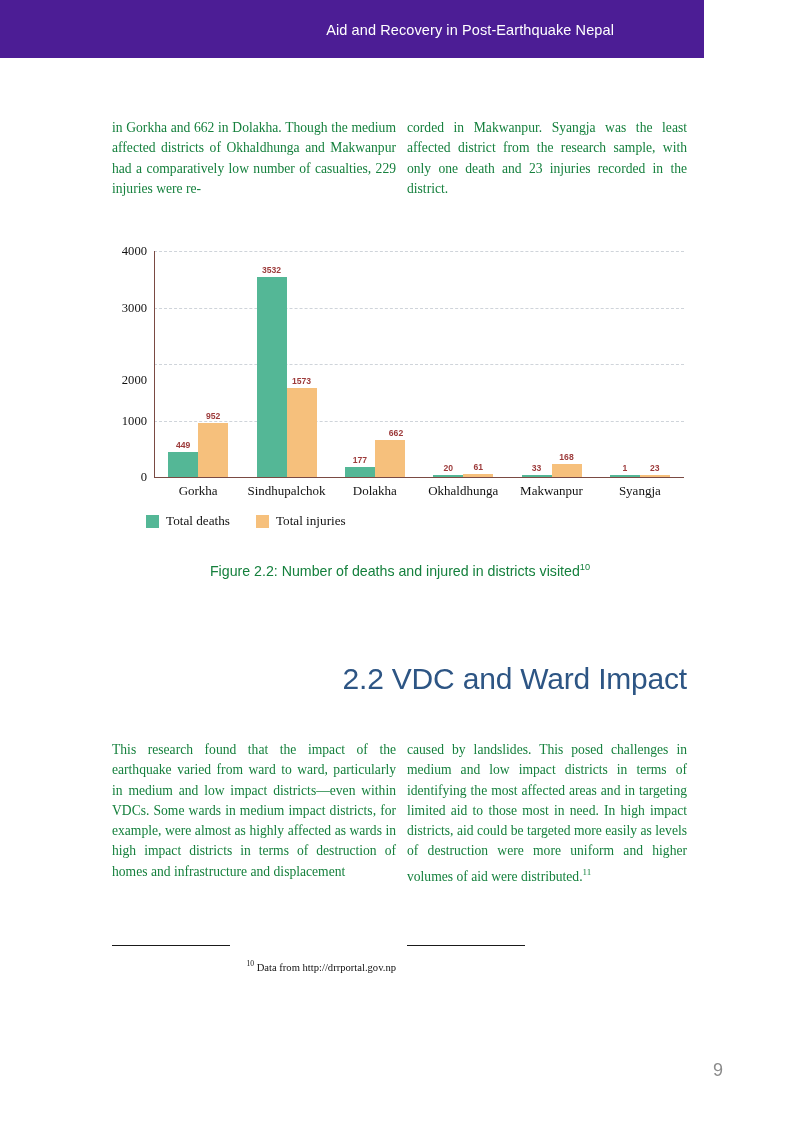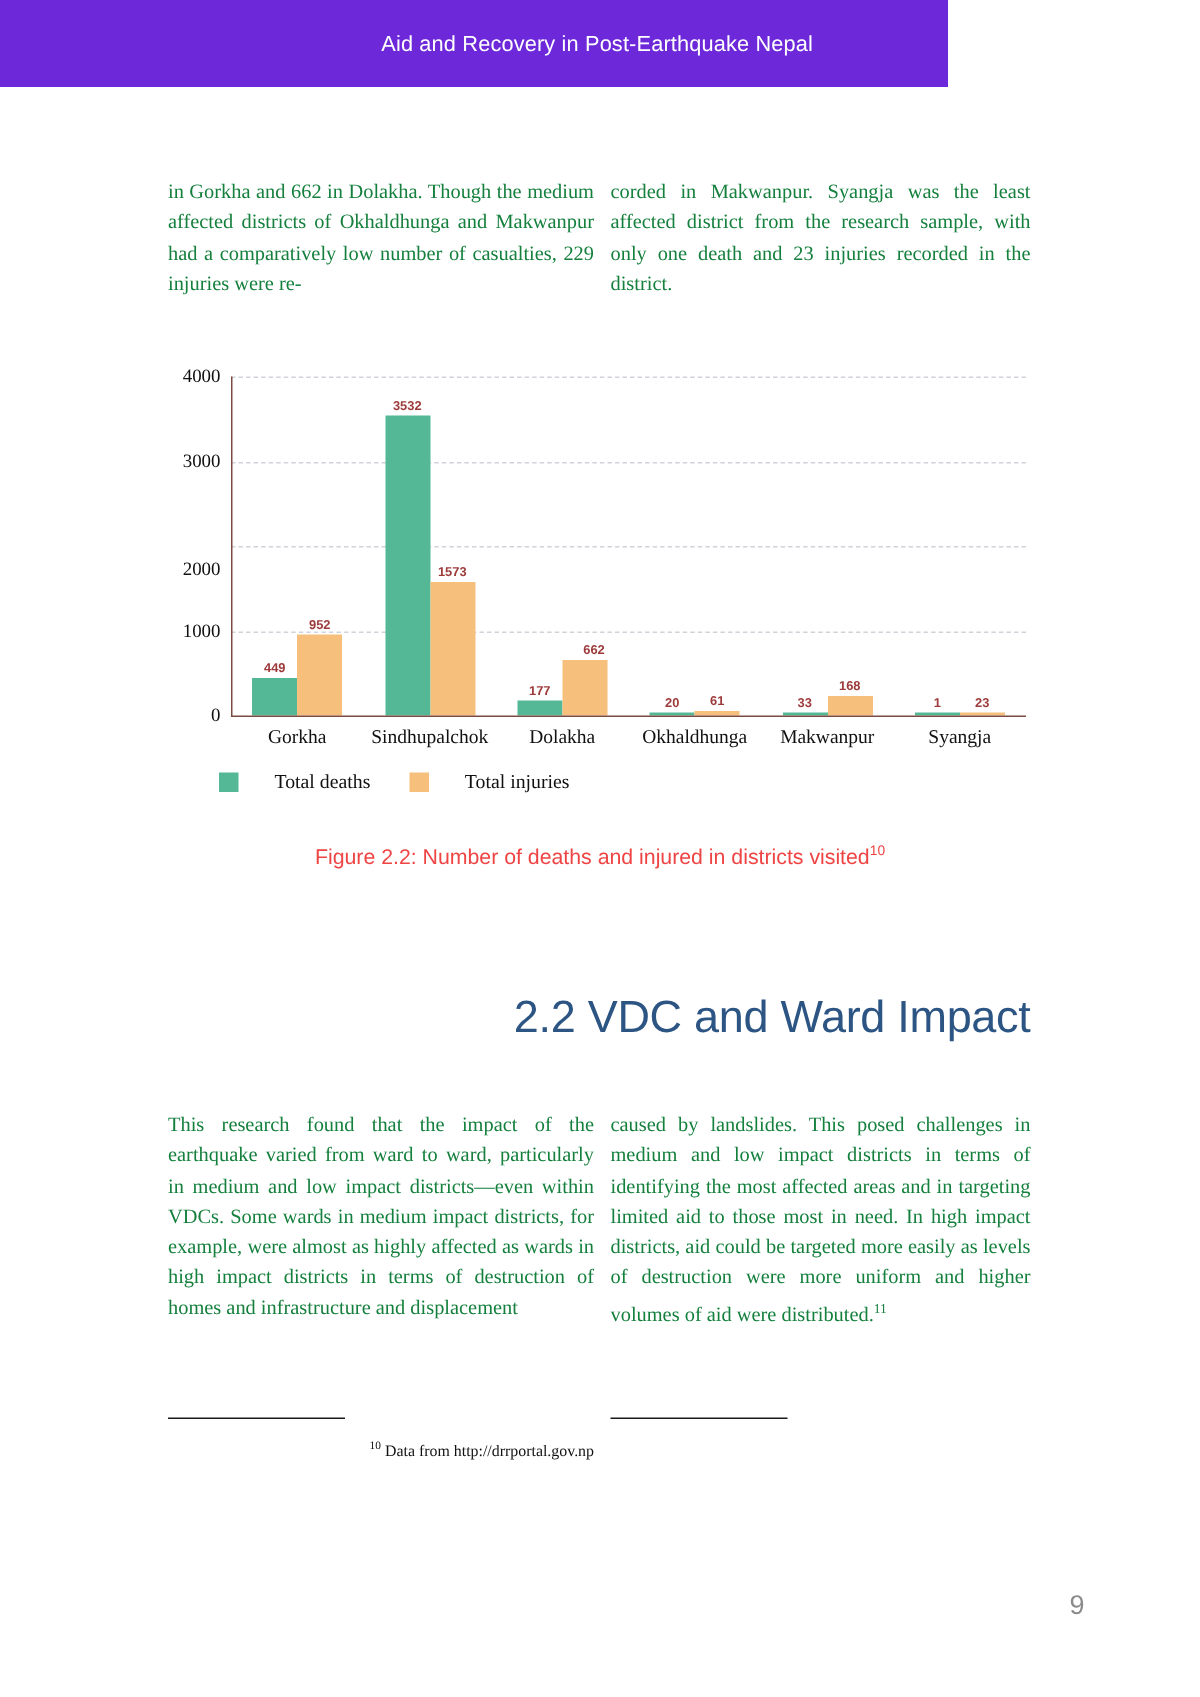--- a/index.html
+++ b/index.html
@@ -8,22 +8,22 @@
     background:#ffffff;
     font-family:"Liberation Serif", serif;
     position:relative;
     overflow:hidden;
     -webkit-font-smoothing:antialiased;
   }
   .page{position:absolute;inset:0;}
 
   
   .header-band{
-    position:absolute;left:0;top:0;width:632px;height:58px;
-    background:#6d28d9;
+    position:absolute;left:0;top:0;width:704px;height:58px;
+    background:#4c1d95;
   }
   .header-title{
     position:absolute;right:90px;top:30px;
     transform:translateY(-50%);
     color:#ffffff;
     font-family:"Liberation Sans", sans-serif;
     font-size:14.5px;
     letter-spacing:.1px;
     white-space:nowrap;
   }
@@ -100,34 +100,34 @@
     font-size:13px;color:#111;
     white-space:nowrap;
     transform:translateX(-50%);
   }
 
   
   .legend{
     position:absolute;left:146px;top:281px;
     display:flex;align-items:center;gap:26px;
   }
-  .legend-item{display:flex;align-items:center;gap:24px;}
+  .legend-item{display:flex;align-items:center;gap:7px;}
   .legend-swatch{width:13px;height:13px;display:block;}
   .legend-swatch.deaths{background:#54b796;}
   .legend-swatch.injuries{background:#f6c07c;}
   .legend-text{
     font-family:"Liberation Serif", serif;
     font-size:13.2px;color:#111;white-space:nowrap;
   }
 
   .figcaption{
     position:absolute;left:0;top:330px;width:800px;
     text-align:center;
     font-family:"Liberation Sans", sans-serif;
-    font-size:14.2px;color:#ef4444;
+    font-size:14.2px;color:#15803d;
   }
   .figcaption sup{font-size:9.2px;vertical-align:super;}
 
   
   .section-head{
     position:absolute;left:112px;top:662px;width:575px;
     text-align:right;
     font-family:"Liberation Sans", sans-serif;
     font-size:30px;
     color:#2d5584;

